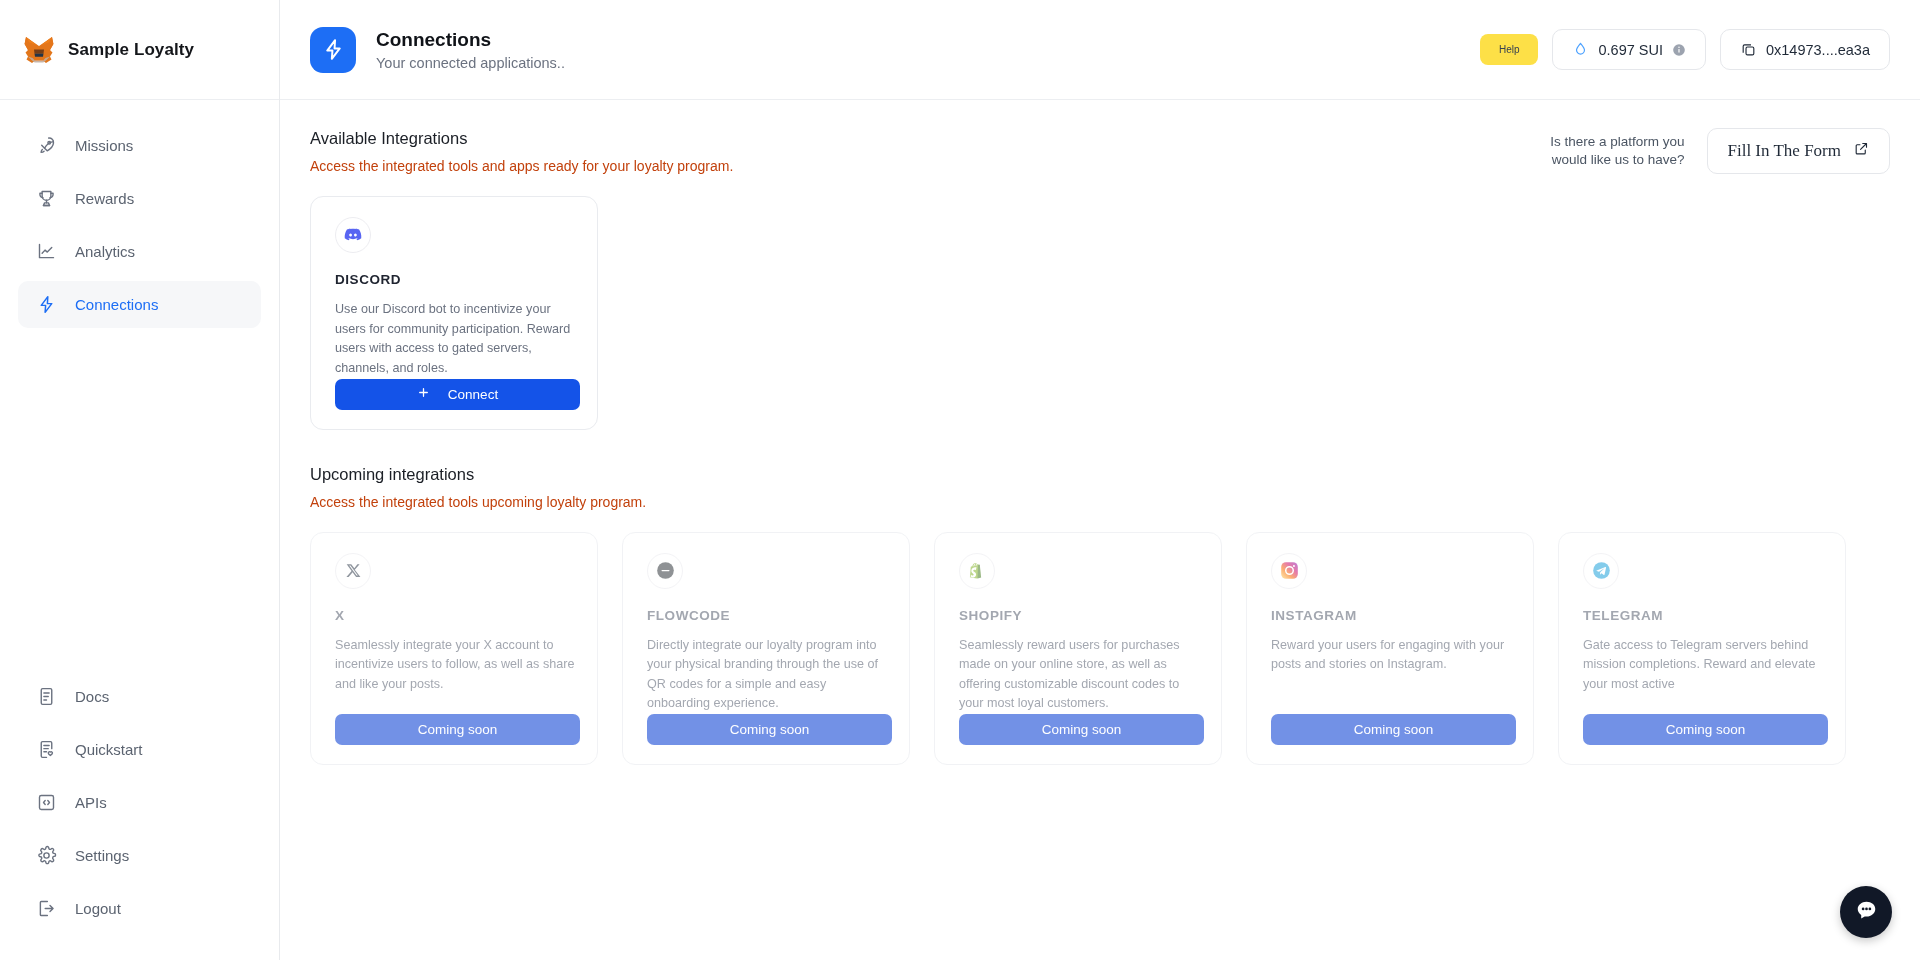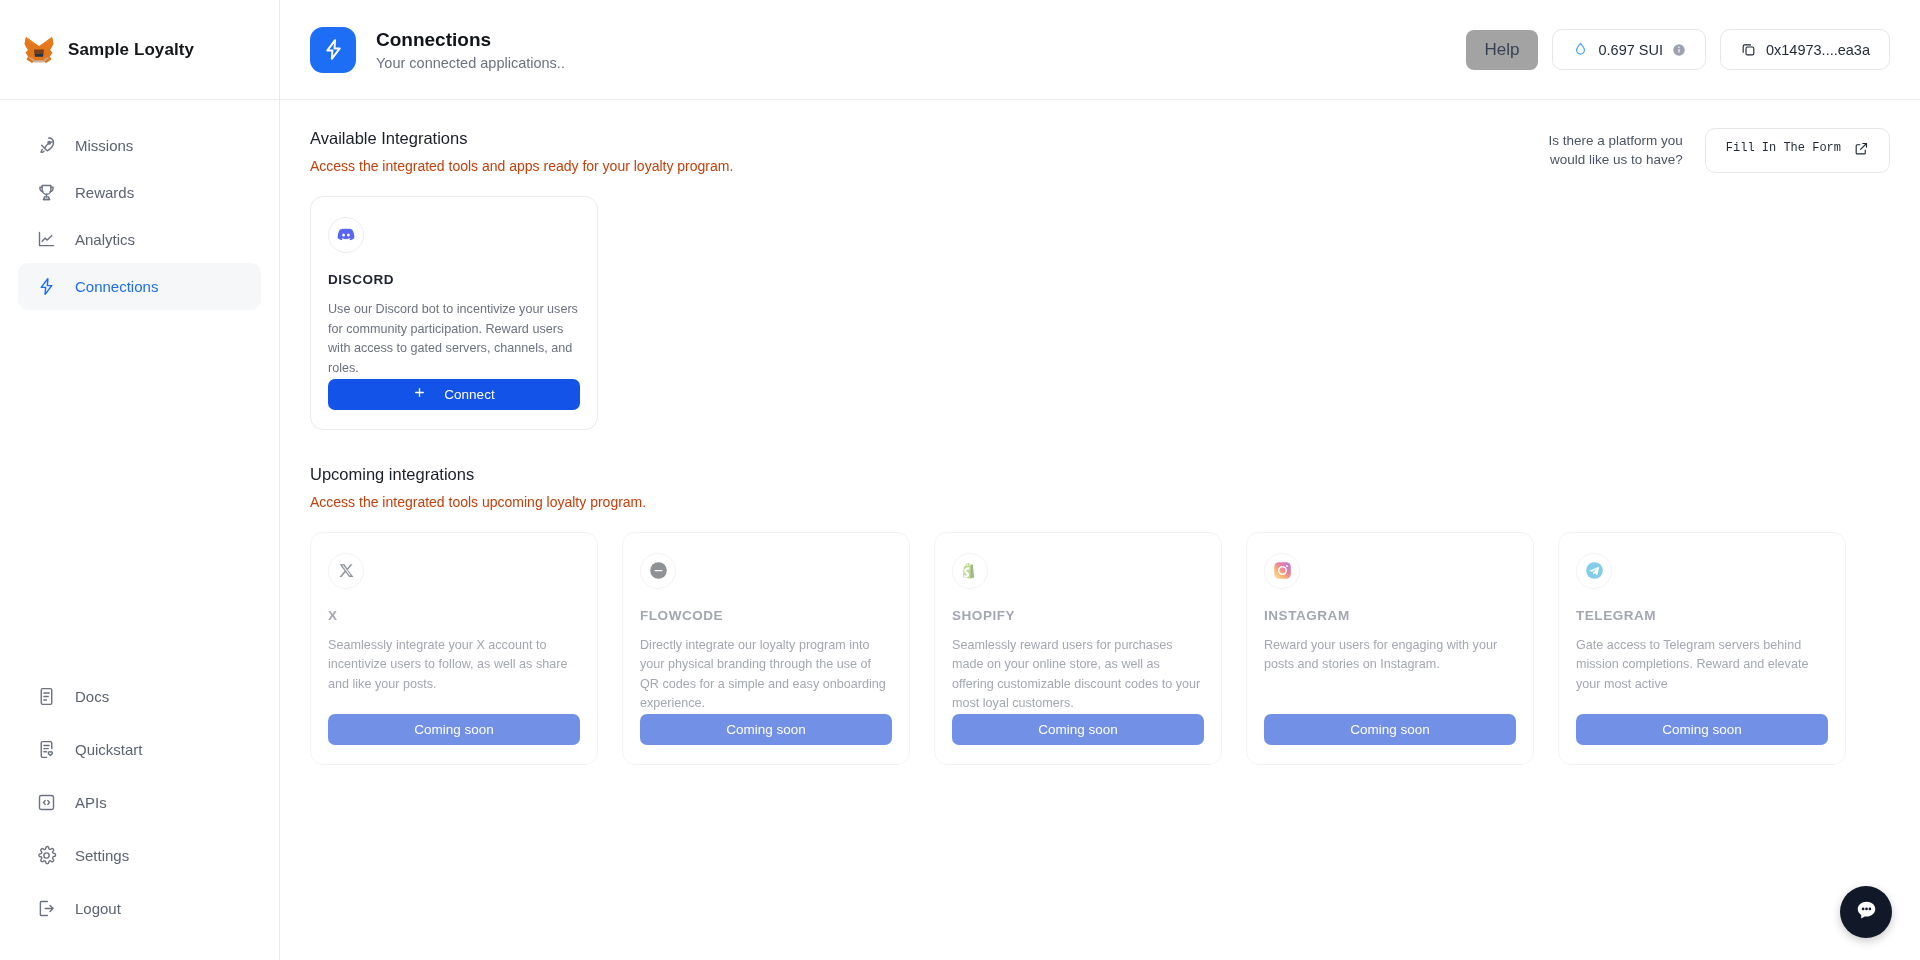--- a/index.html
+++ b/index.html
@@ -21,21 +21,21 @@
   }
   .brand {
     height: 100px;
     display: flex; align-items: center; gap: 14px;
     padding: 0 24px;
     border-bottom: 1px solid #eceef1;
   }
   .brand-logo { width: 30px; height: 28px; flex-shrink: 0; }
   .brand-name { font-size: 17px; font-weight: bold; color: #14161a; letter-spacing: .1px; }
 
-  .nav-top { padding: 22px 18px 0 18px; display: flex; flex-direction: column; }
+  .nav-top { padding: 22px 18px 0 18px; display: flex; flex-direction: column; gap: 6px; }
   .nav-bottom { margin-top: auto; padding: 0 18px 28px 18px; display: flex; flex-direction: column; gap: 6px; }
 
   .nav-item {
     display: flex; align-items: center; gap: 18px;
     height: 47px; padding: 0 18px;
     border-radius: 10px;
     color: #5b6370; font-size: 15px;
     cursor: pointer; user-select: none;
   }
   .nav-item .ico { width: 21px; height: 21px; display: flex; align-items: center; justify-content: center; flex-shrink: 0; }
@@ -57,22 +57,22 @@
     background: #1d6ef5;
     display: flex; align-items: center; justify-content: center;
     flex-shrink: 0;
   }
   .page-titles { margin-left: 20px; }
   .page-title { font-size: 19px; font-weight: bold; color: #101318; line-height: 1.25; }
   .page-sub { font-size: 14.5px; color: #6b7280; margin-top: 3px; text-align: right; }
 
   .topbar-right { margin-left: auto; display: flex; align-items: center; gap: 14px; }
   .help-btn {
-    background: #a3a3a3; border: none; border-radius: 8px;
-    padding: 10px 19px; font-size: 17px; color: #374151;
+    background: #fde047; border: none; border-radius: 8px;
+    padding: 10px 19px; font-size: 10px; color: #374151;
     font-family: inherit; cursor: pointer;
   }
   .pill {
     display: flex; align-items: center; gap: 9px;
     border: 1px solid #e5e7eb; border-radius: 10px;
     padding: 11px 19px; background: #fff;
     font-size: 14.5px; color: #1f2937; cursor: pointer;
   }
   .pill .sui-ico { width: 17px; height: 17px; flex-shrink: 0; }
   .pill .info-ico { width: 14px; height: 14px; flex-shrink: 0; }
@@ -81,34 +81,34 @@
   
   .content { flex: 1; overflow: hidden; padding: 28px 30px 0 30px; position: relative; }
 
   .section-head { display: flex; align-items: flex-start; }
   .section-title { font-size: 16.5px; color: #1b1f26; line-height: 1.3; }
   .section-desc { font-size: 14px; color: #c2410c; margin-top: 9px; }
 
   .section-head-right { margin-left: auto; display: flex; align-items: center; gap: 22px; }
   .ask-text { font-size: 13.5px; color: #4b5563; line-height: 1.35; text-align: right; max-width: 160px; }
   .form-btn {
-    display: flex; gap: 13px;
+    display: flex; align-items: center; gap: 13px;
     border: 1px solid #e5e7eb; border-radius: 10px; background: #fff;
-    padding: 12px 20px; font-size: 12px; color: #1f2937;
-    cursor: pointer; font-family: Liberation Mono, monospace; white-space: nowrap;
+    padding: 12px 20px; font-size: 17px; color: #1f2937;
+    cursor: pointer; font-family: Liberation Serif, serif; white-space: nowrap;
   }
   .form-btn svg { width: 15px; height: 15px; flex-shrink: 0; }
 
   .cards-row { display: flex; gap: 24px; margin-top: 22px; flex-wrap: wrap; }
 
   .card {
     width: 288px; min-height: 204px;
     border: 1px solid #e9ebef; border-radius: 13px;
     background: #fff;
-    padding: 20px 17px 19px 17px;
+    padding: 20px 17px 19px 24px;
     display: flex; flex-direction: column;
   }
   .card-logo {
     width: 36px; height: 36px; border-radius: 50%;
     border: 1px solid #ededf1; background: #fff;
     display: flex; align-items: center; justify-content: center;
     flex-shrink: 0;
   }
   .card-logo svg { display: block; }
   .card-title {

